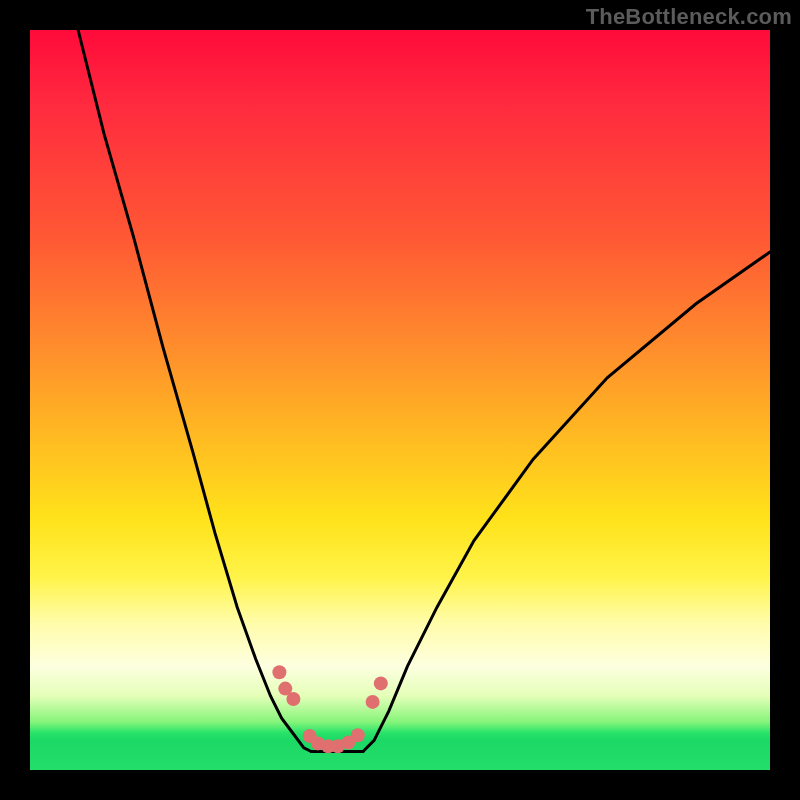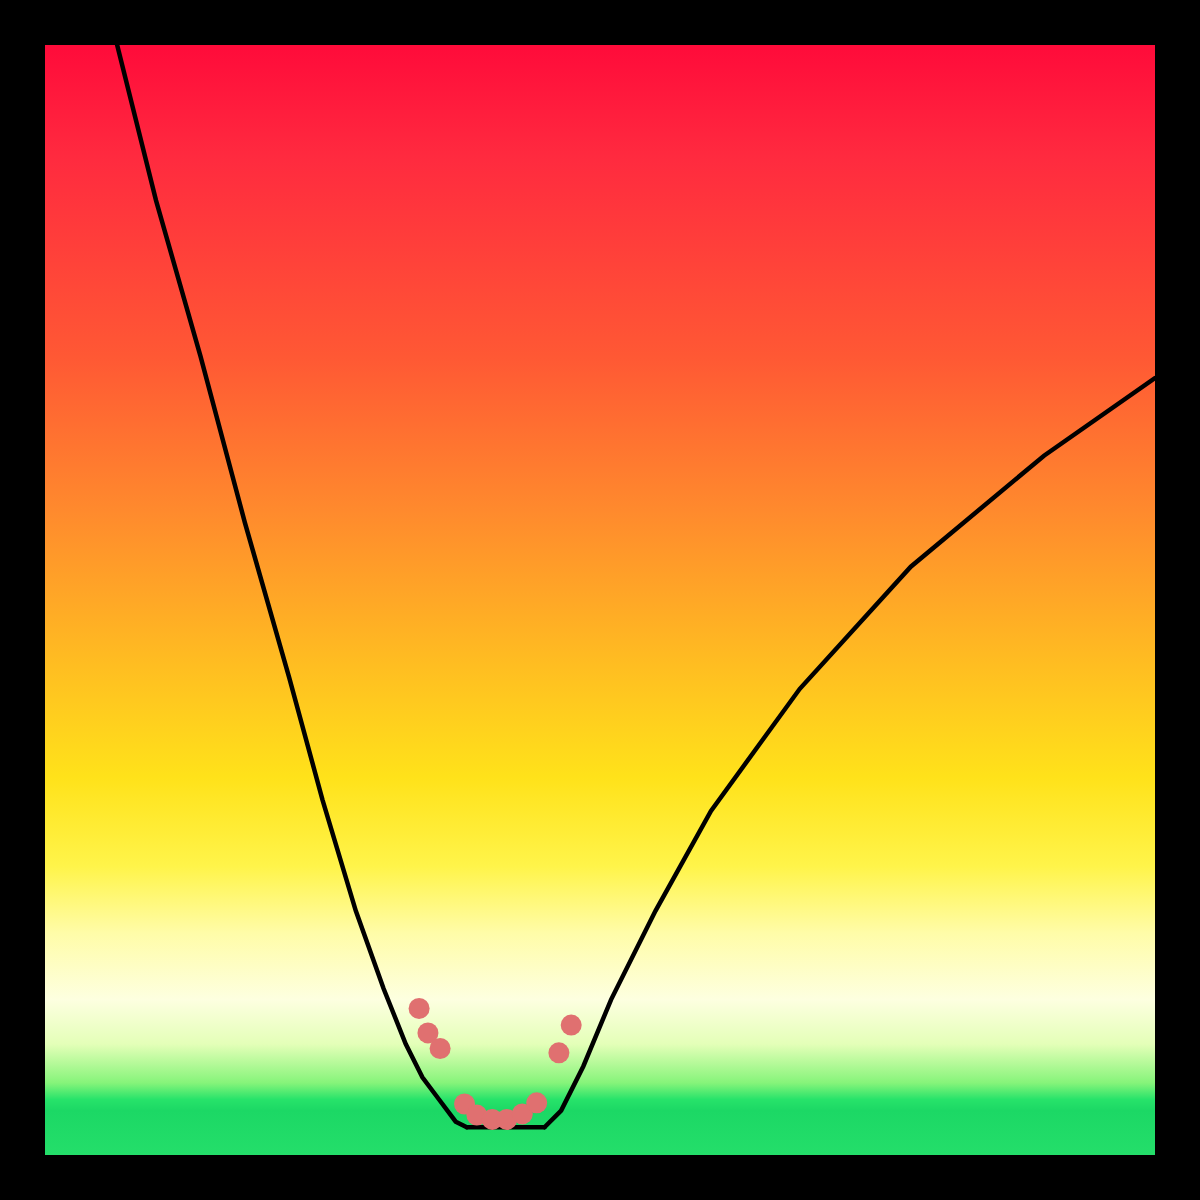--- a/index.html
+++ b/index.html
@@ -85,20 +85,21 @@
   }
   svg.overlay .bead {
     fill: #e07070;
   }
 </style>
 </head>
 <body>
 
 <div class="frame">
 
+  <div class="watermark">TheBottleneck.com</div>
 
   <div class="plot-outer">
     <div class="plot-area">
 
       <div class="gradient"></div>
 
       <svg class="overlay" viewBox="0 0 740 740" preserveAspectRatio="none">
         <path class="curve" d="M48.1 0.0 L74.0 103.6 L103.6 207.2 L133.2 318.2 L162.8 421.8 L185.0 503.2 L207.2 577.2 L225.7 629.0 L240.5 666.0 L251.6 688.2 L262.7 703.0 L273.8 717.8 L281.2 721.5"></path>
         <path class="curve" d="M281.2 721.5 L296.0 721.5 L310.8 721.5 L325.6 721.5 L333.0 721.5"></path>
         <path class="curve" d="M333.0 721.5 L344.1 710.4 L358.9 680.8 L377.4 636.4 L407.0 577.2 L444.0 510.6 L503.2 429.2 L577.2 347.8 L666.0 273.8 L740.0 222.0"></path>

